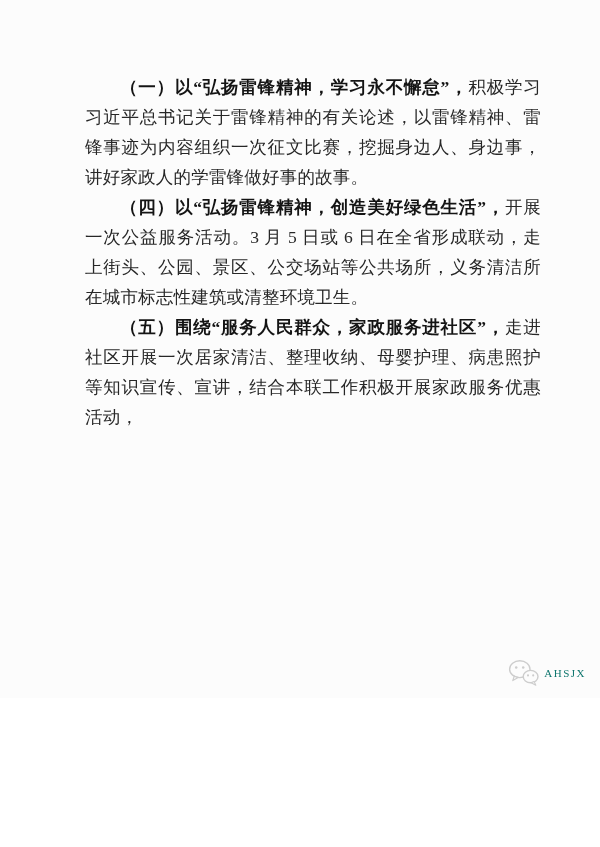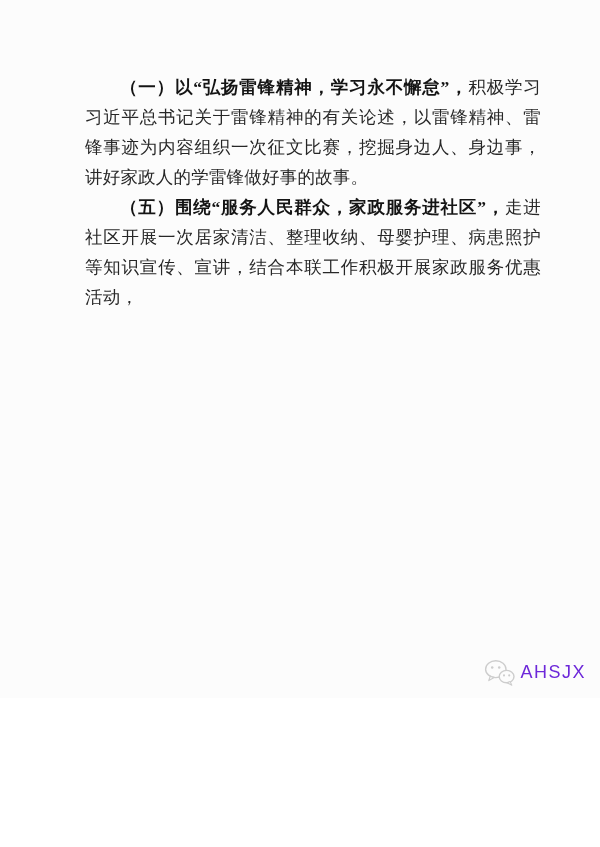--- a/index.html
+++ b/index.html
@@ -57,37 +57,38 @@
     display: flex;
     align-items: center;
     gap: 5px;
     user-select: none;
   }
   .wm-icon {
     display: inline-flex;
     line-height: 0;
   }
   .wm-text {
-    font-family: Liberation Sans, sans-serif;
-    font-size: 18px;
+    font-family: Liberation Serif, serif;
+    font-size: 11px;
     letter-spacing: 1.5px;
-    color: #6d28d9;
+    color: #0f766e;
     font-weight: 400;
   }
 </style>
 </head>
 <body>
 
 <div class="page">
 
   <div class="doc-body" id="doc-body">
   <p class="para"><b class="lead">（一）以“弘扬雷锋精神，学习永不懈怠”，</b><span class="rest">积极学习习近平总书记关于雷锋精神的有关论述，以雷锋精神、雷锋事迹为内容组织一次征文比赛，挖掘身边人、身边事，讲好家政人的学雷锋做好事的故事。</span></p>
 
 
 
+  <p class="para"><b class="lead">（四）以“弘扬雷锋精神，创造美好绿色生活”，</b><span class="rest">开展一次公益服务活动。3 月 5 日或 6 日在全省形成联动，走上街头、公园、景区、公交场站等公共场所，义务清洁所在城市标志性建筑或清整环境卫生。</span></p>
 
   <p class="para"><b class="lead">（五）围绕“服务人民群众，家政服务进社区”，</b><span class="rest">走进社区开展一次居家清洁、整理收纳、母婴护理、病患照护等知识宣传、宣讲，结合本联工作积极开展家政服务优惠活动，</span></p>
 </div>
 
   <div class="page-number">- 3 -</div>
 
   <div class="watermark">
     <span class="wm-icon">
       <svg width="31" height="27" viewBox="0 0 31 27" xmlns="http://www.w3.org/2000/svg">
         <ellipse cx="11.8" cy="10.2" rx="10.2" ry="8.4" fill="#fcfcfc" stroke="#cdcdcd" stroke-width="1.4"></ellipse>

